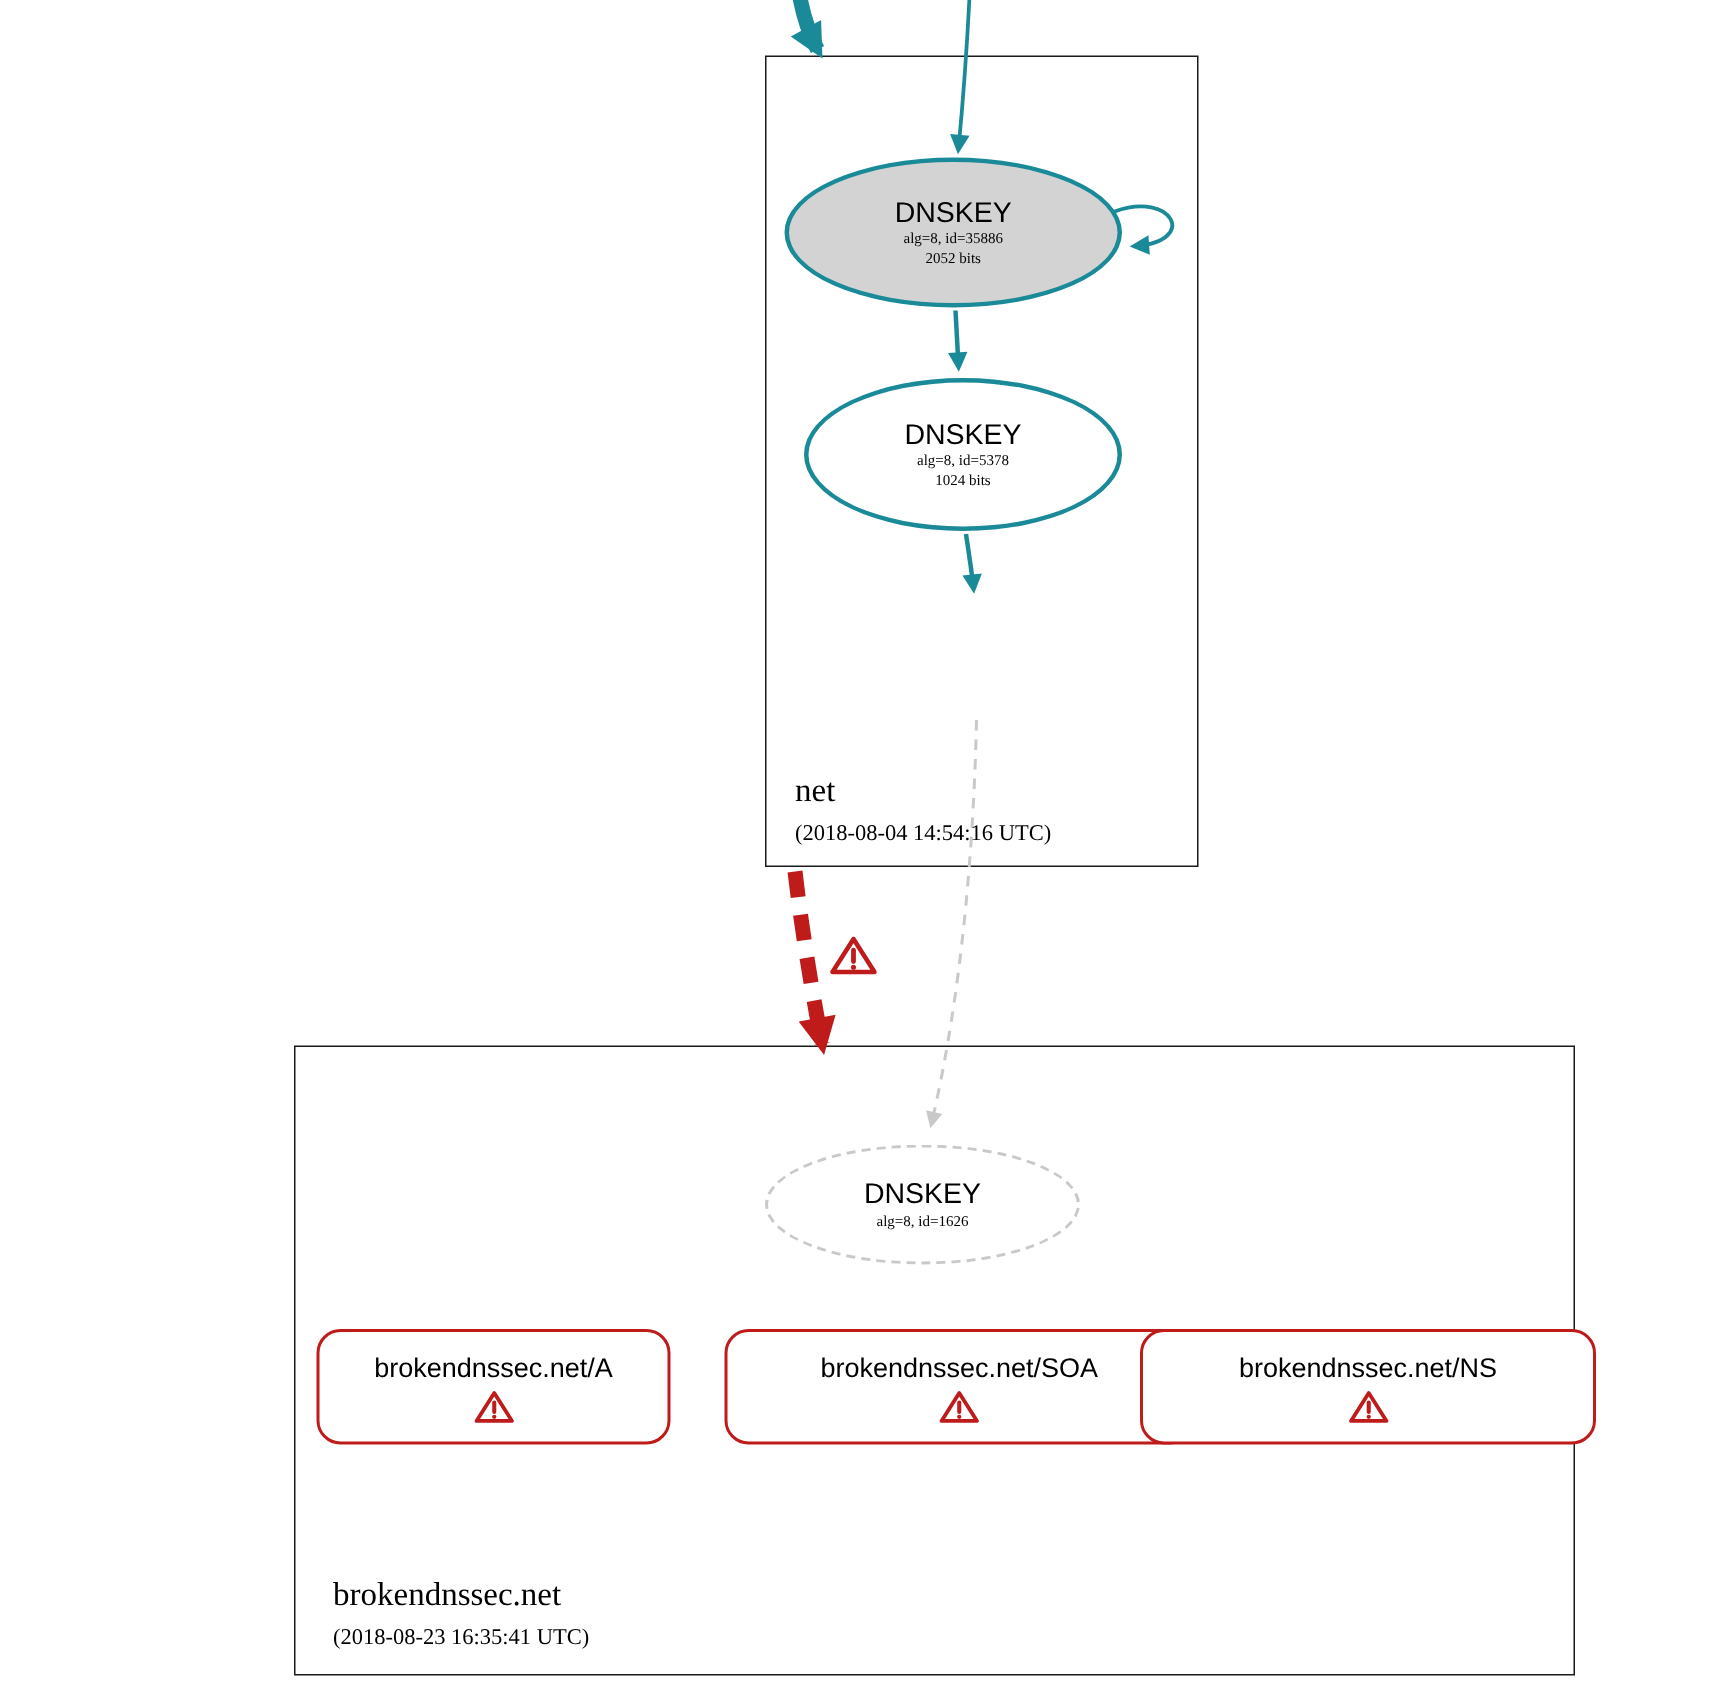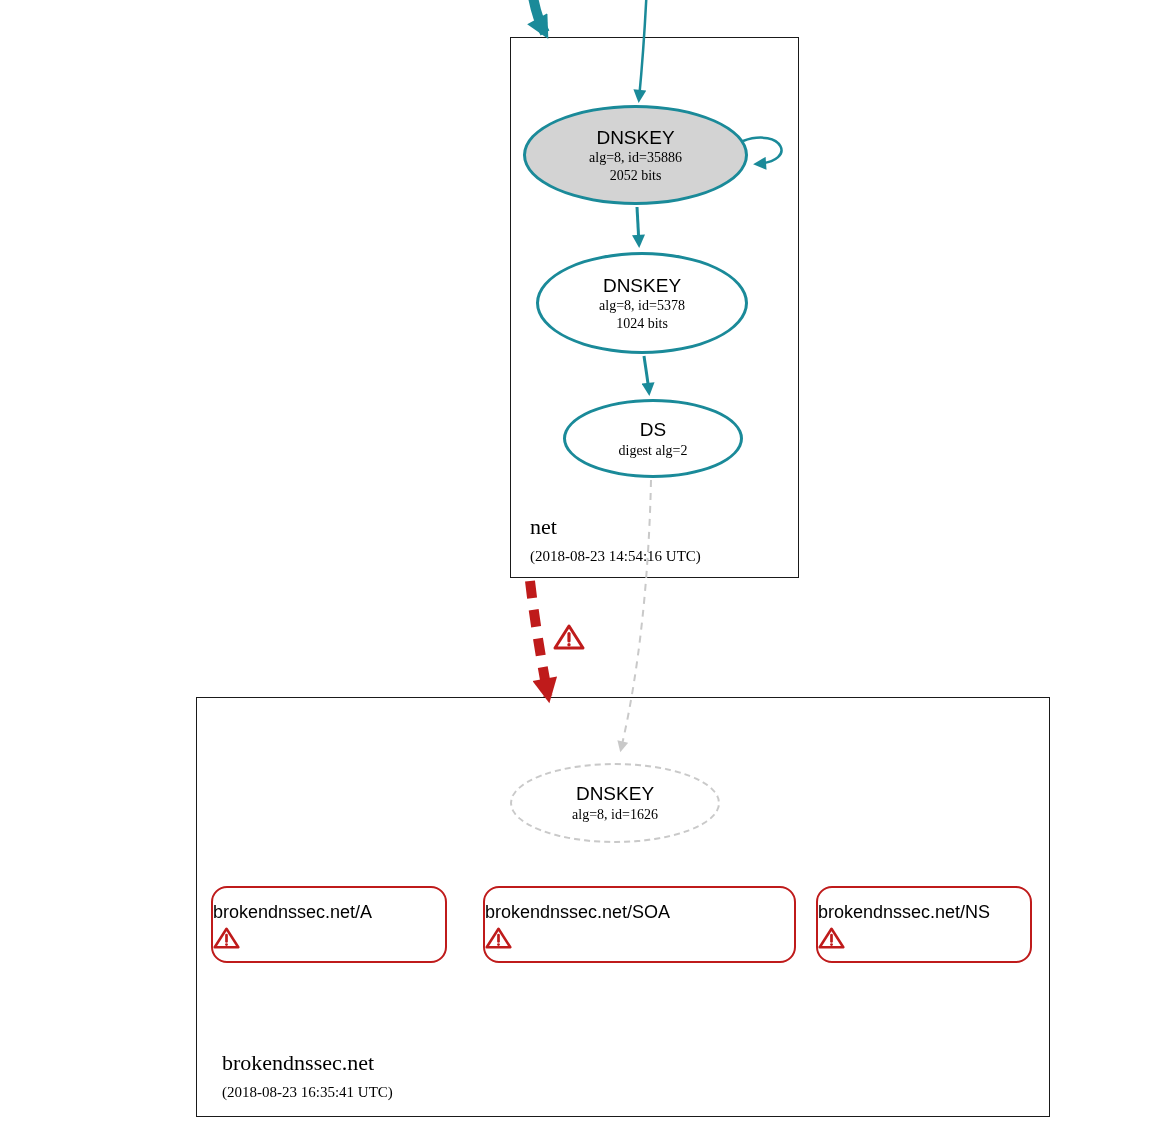--- a/index.html
+++ b/index.html
@@ -19,33 +19,33 @@
   .mid{stroke-width:3}
   .grayedge{stroke:var(--dashed-gray);stroke-width:2;stroke-dasharray:7 6}
   .rededge{stroke:var(--red);stroke-width:10;stroke-dasharray:17 12}
   .fill-teal{fill:var(--teal)}
   .fill-red{fill:var(--red)}
   .fill-gray{fill:var(--dashed-gray)}
 
   .node{position:absolute;display:flex;flex-direction:column;align-items:center;justify-content:center;
         text-align:center;background:#fff;border-radius:50%;z-index:3;line-height:1.25}
   .node .title{font-size:19px}
-  .node .attr{font-family:"Liberation Serif",serif;font-size:14px}
+  .node .attr{font-family:"Liberation Serif",serif;font-size:10px}
   #node-ksk{left:523px;top:105px;width:225px;height:100px;border:3px solid var(--teal);background:var(--node-fill-gray)}
   #node-zsk{left:536px;top:252px;width:212px;height:102px;border:3px solid var(--teal)}
   #node-ds{left:563px;top:399px;width:180px;height:79px;border:3px solid var(--teal)}
   #node-broken-dnskey{left:510px;top:763px;width:210px;height:80px;border:2px dashed var(--dashed-gray)}
 
   .rrset{position:absolute;top:886px;height:77px;border:2.5px solid var(--red);border-radius:16px;
-         background:#fff;display:flex;flex-direction:column;align-items:flex-start;justify-content:center;
+         background:#fff;display:flex;flex-direction:column;align-items:center;justify-content:center;
          gap:3px;z-index:3;padding-top:2px}
   .rrset .label{font-size:18px}
   #rrset-a{left:211px;width:236px}
   #rrset-soa{left:483px;width:313px}
-  #rrset-ns{left:816px;width:216px}
+  #rrset-ns{left:760px;width:304px}
 
   .zone-name{position:absolute;font-family:"Liberation Serif",serif;font-size:22px;z-index:3}
   .zone-ts{position:absolute;font-family:"Liberation Serif",serif;font-size:15px;z-index:3}
   #net-name{left:530px;top:514px}
   #net-ts{left:530px;top:548px}
   #broken-name{left:222px;top:1050px}
   #broken-ts{left:222px;top:1084px}
 
   .warn{display:block}
   #warn-edge{position:absolute;left:553px;top:623px;z-index:4}
@@ -92,27 +92,23 @@
   <div class="node" id="node-ksk">
     <span class="title">DNSKEY</span>
     <span class="attr">alg=8, id=35886</span>
     <span class="attr">2052 bits</span>
   </div>
   <div class="node" id="node-zsk">
     <span class="title">DNSKEY</span>
     <span class="attr">alg=8, id=5378</span>
     <span class="attr">1024 bits</span>
   </div>
-  <div class="node" id="node-ds">
-    <span class="title">DS</span>
-    <span class="attr">digest alg=2</span>
-  </div>
 
   <span class="zone-name" id="net-name">net</span>
-  <span class="zone-ts" id="net-ts">(2018-08-23 14:54:16 UTC)</span>
+  <span class="zone-ts" id="net-ts">(2018-08-04 14:54:16 UTC)</span>
 
   <div class="node" id="node-broken-dnskey">
     <span class="title">DNSKEY</span>
     <span class="attr">alg=8, id=1626</span>
   </div>
 
   <div class="rrset" id="rrset-a">
     <span class="label">brokendnssec.net/A</span>
     <svg class="warn" width="27" height="24" viewBox="0 0 32 28">
       <path d="M16 3 L30 25 L2 25 Z" fill="#fff" stroke="var(--red)" stroke-width="3" stroke-linejoin="round"></path>

